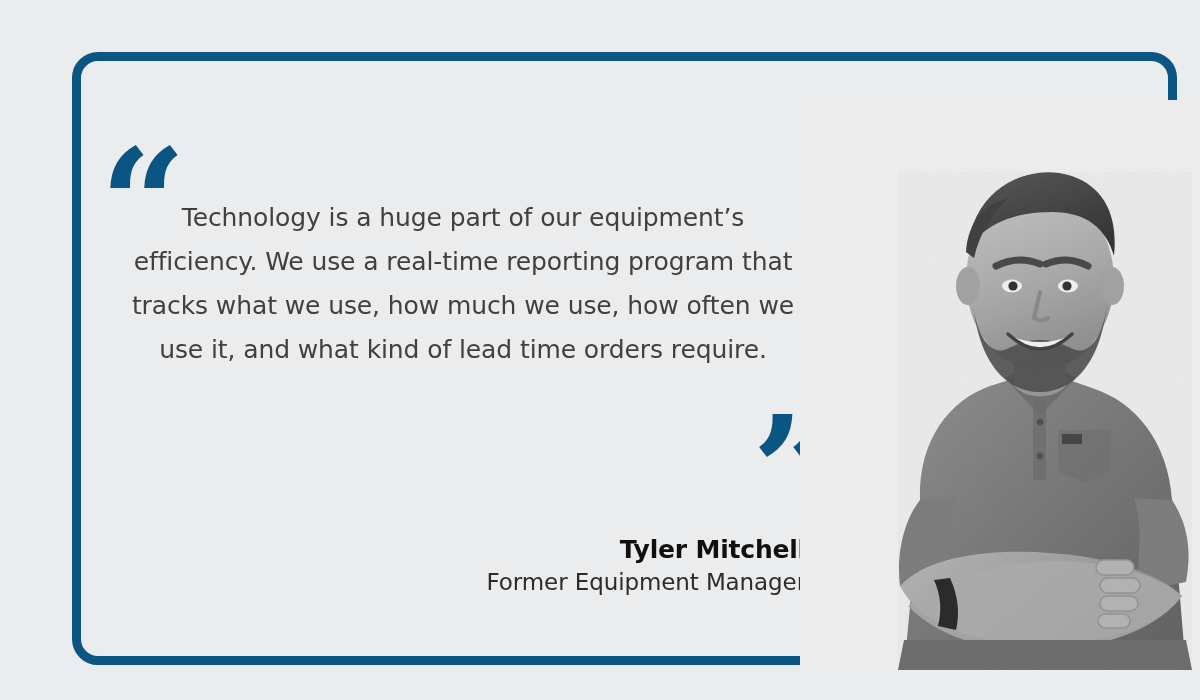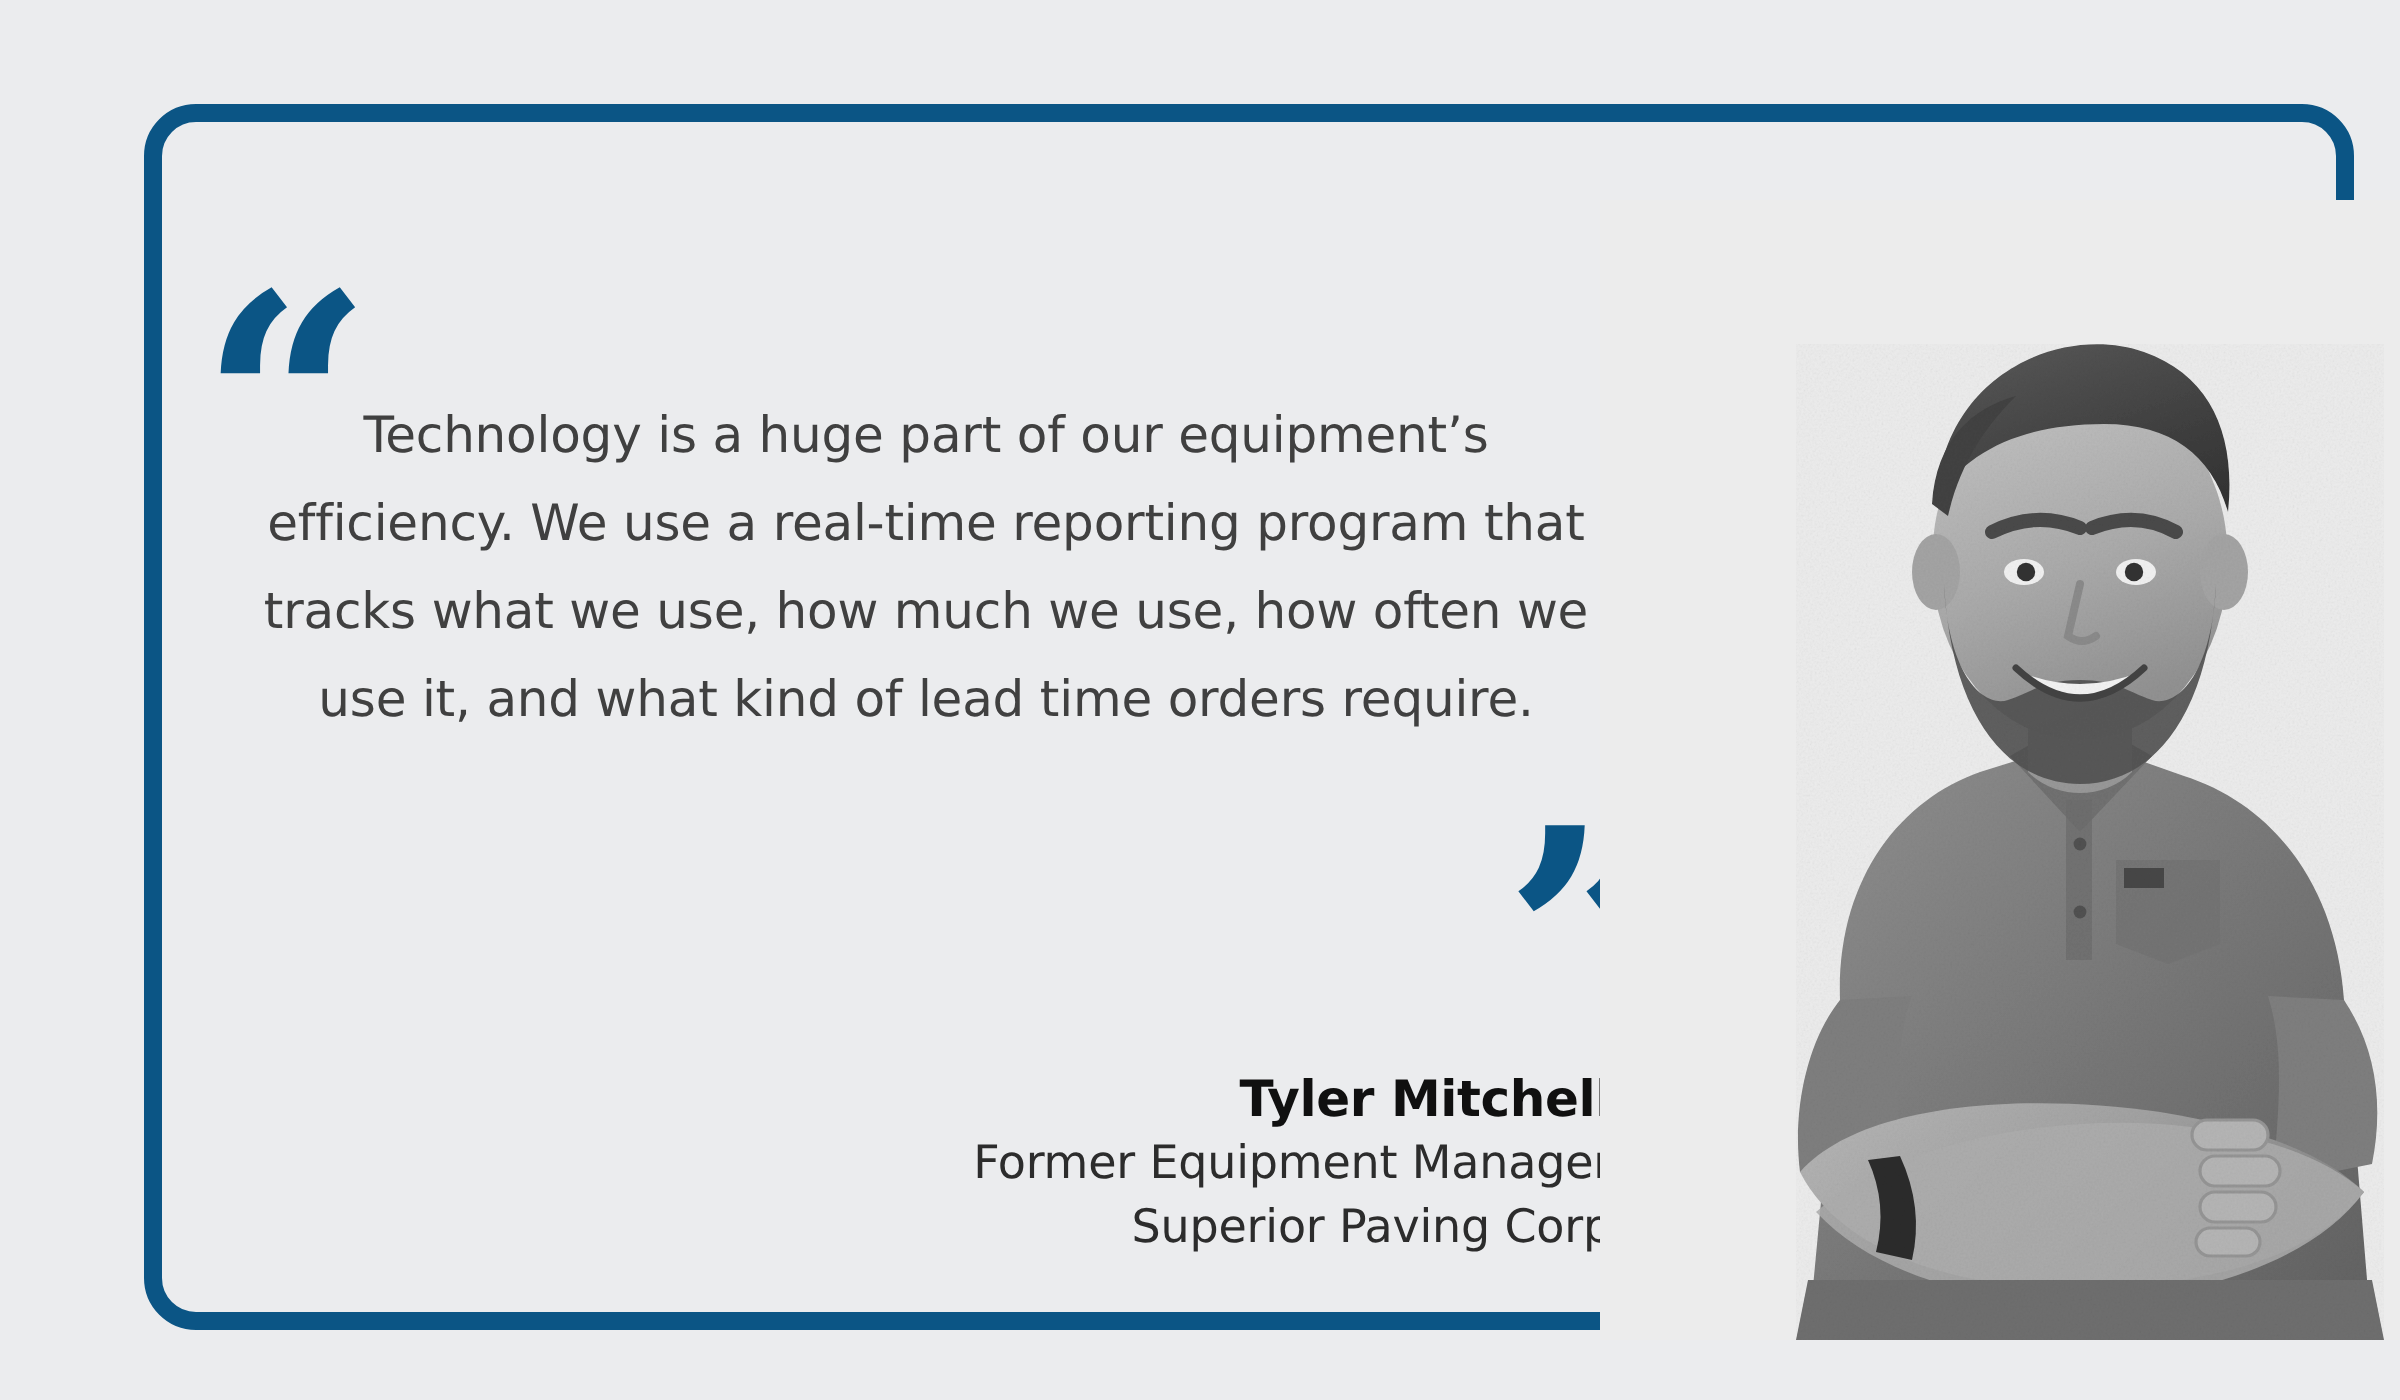--- a/index.html
+++ b/index.html
@@ -131,21 +131,20 @@
 
   <div class="quote-block">
     <p class="quote-text">Technology is a huge part of our equipment’s efficiency. We use a real-time reporting program that tracks what we use, how much we use, how often we use it, and what kind of lead time orders require.</p>
   </div>
 
   <span class="quote-mark quote-close">”</span>
 
   <div class="attribution">
     <span class="attrib-name">Tyler Mitchell</span>
     <span class="attrib-role">Former Equipment Manager</span>
-    <span class="attrib-company">Superior Paving Corp</span>
   </div>
 
   <div class="portrait-wrap">
     <svg class="portrait-svg" viewBox="0 0 400 570" xmlns="http://www.w3.org/2000/svg">
       <defs>
         <linearGradient id="shirtGrad" x1="0" y1="0" x2="1" y2="1">
           <stop offset="0%" stop-color="#8d9094"></stop>
           <stop offset="45%" stop-color="#777b80"></stop>
           <stop offset="100%" stop-color="#5e6266"></stop>
         </linearGradient>

